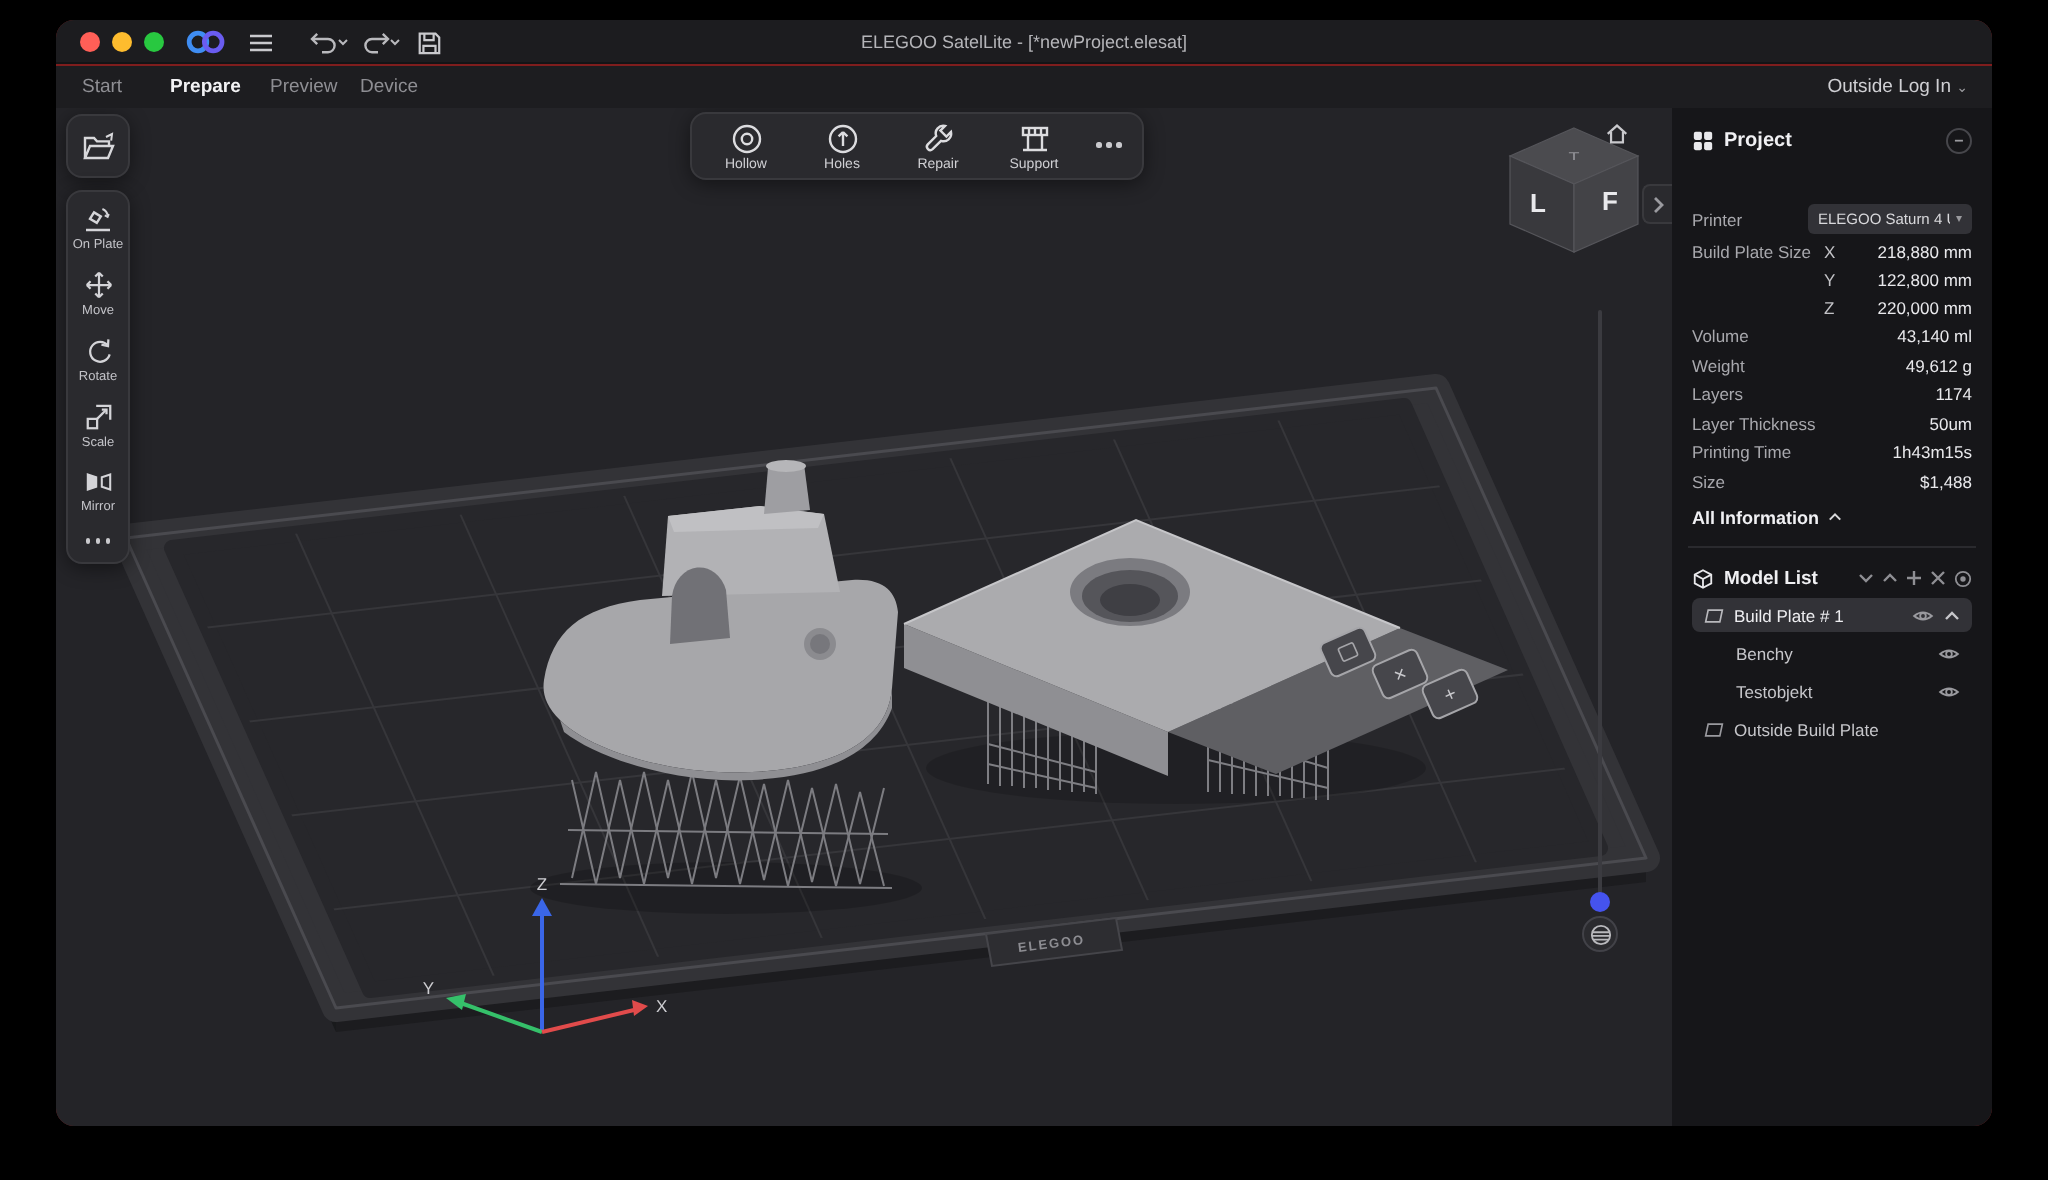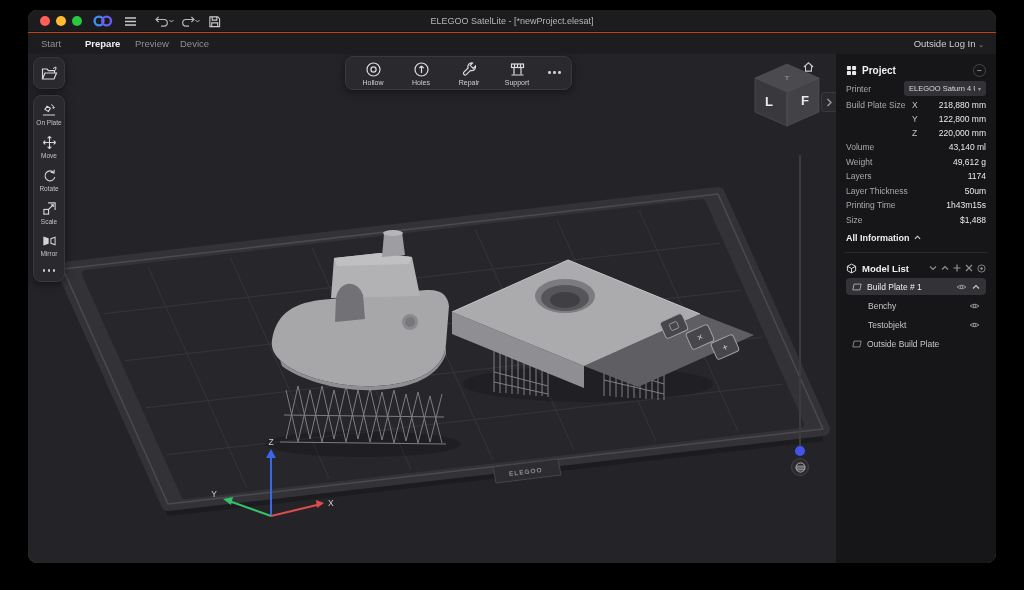--- a/index.html
+++ b/index.html
@@ -1,20 +1,20 @@
 <!DOCTYPE html>
 <html><head>
 <meta charset="utf-8">
 <style>
   * { margin:0; padding:0; box-sizing:border-box; }
   html,body { width:1024px; height:590px; background:#000; overflow:hidden;
               font-family:"Liberation Sans","DejaVu Sans",sans-serif; }
 
   #window { position:absolute; left:28px; top:10px; width:968px; height:553px;
-            background:#c2410c; border-radius:9px; overflow:hidden;
+            background:#7f1d1d; border-radius:9px; overflow:hidden;
             box-shadow:0 8px 30px rgba(0,0,0,.6); }
 
   
   #titlebar { position:absolute; left:0; top:0; width:100%; height:22px;
               background:#1c1c1f; border-bottom:1px solid #141416; }
   .tlight { position:absolute; top:6px; width:10px; height:10px; border-radius:50%; }
   #titlebar .ticon { position:absolute; top:3px; height:16px; display:flex; align-items:center;
                      color:#b9b9bd; }
   #win-title { position:absolute; top:0; left:0; right:0; height:22px; line-height:22px;
                text-align:center; font-size:9px; color:#b5b5b9; }
@@ -378,21 +378,21 @@
       <div id="vslider-btn">
         <svg width="11" height="11" viewBox="0 0 12 12" fill="none" stroke="#b9b9bd" stroke-width="1">
           <circle cx="6" cy="6" r="5"></circle>
           <path d="M1.5 4.5 H10.5 M1 6.5 H11 M2 8.5 H10"></path>
         </svg>
       </div>
     </div>
 
     <div id="panel">
 
-      <div id="project-header" style="margin-bottom:1px">
+      <div id="project-header" style="margin-bottom:22px">
         <svg width="11" height="11" viewBox="0 0 12 12" fill="#e9e9ec">
           <rect x="1" y="1" width="4.4" height="4.4" rx="1"></rect>
             <rect x="6.6" y="1" width="4.4" height="4.4" rx="1"></rect>
           <rect x="1" y="6.6" width="4.4" height="4.4" rx="1"></rect>
             <rect x="6.6" y="6.6" width="4.4" height="4.4" rx="1"></rect>
         </svg>
         <span>Project</span>
         <span class="spacer"></span>
         <span class="round-btn">−</span>
       </div>

